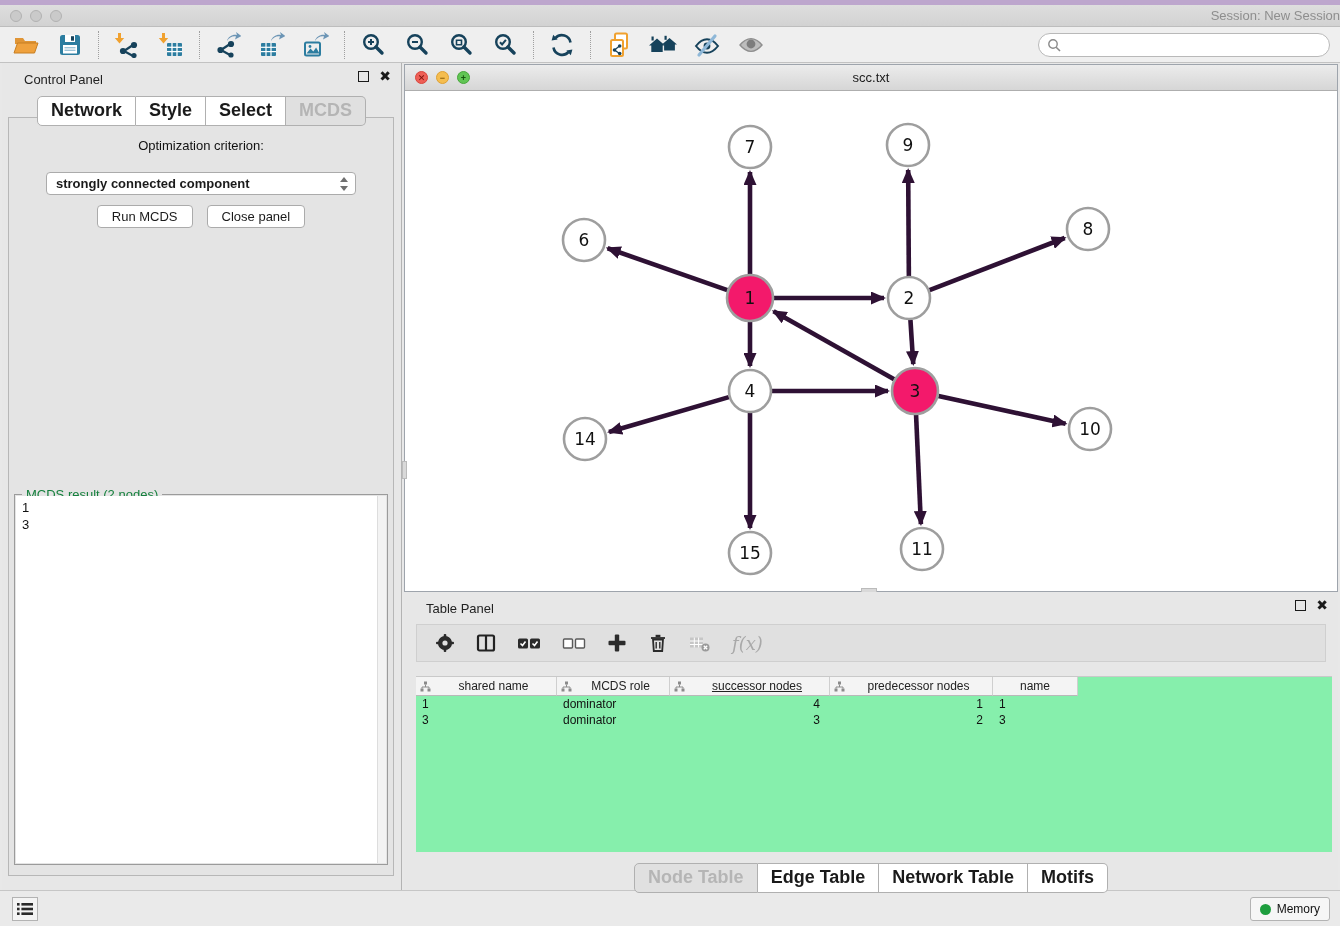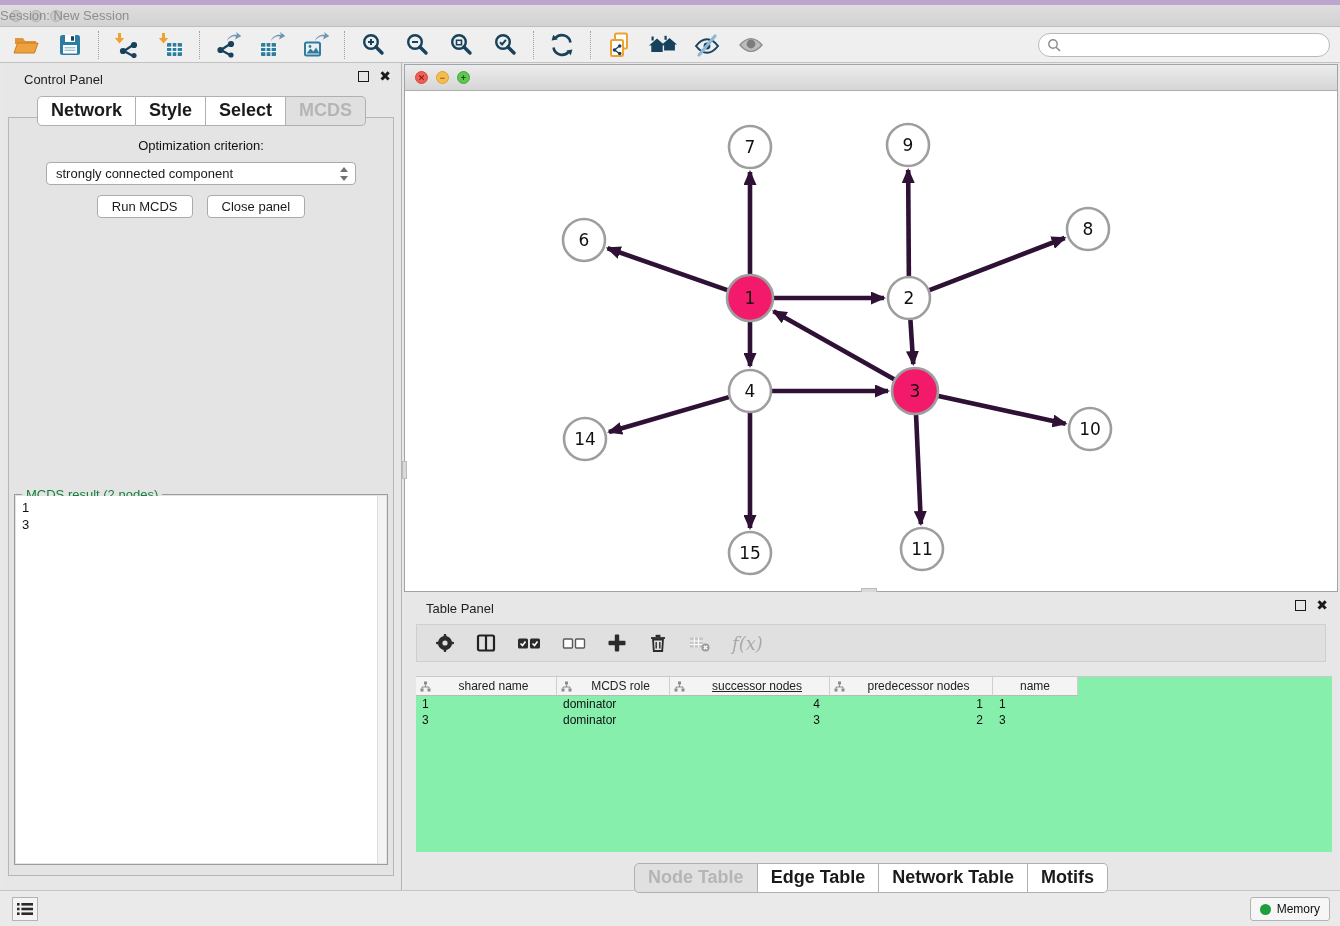--- a/index.html
+++ b/index.html
@@ -2,21 +2,21 @@
 <html><head>
 <meta charset="utf-8">
 <style>
   * { margin:0; padding:0; box-sizing:border-box; }
   html,body { width:1340px; height:926px; overflow:hidden; }
   body { font-family:"Liberation Sans","DejaVu Sans",sans-serif; background:#e8e8e8; position:relative; font-size:13px; color:#1a1a1a; }
 
   
   .purple-strip { position:absolute; left:0; top:0; width:1340px; height:5px; background:#bda6cd; }
   .titlebar { position:absolute; left:0; top:5px; width:1340px; height:22px; background:linear-gradient(#dedede,#d2d2d2); border-bottom:1px solid #bdbdbd; }
-  .titlebar-title { position:absolute; left:0; right:0; top:3px; text-align:left; color:#8e8e8e; font-size:13px; }
+  .titlebar-title { position:absolute; left:0; right:0; top:3px; text-align:right; color:#8e8e8e; font-size:13px; }
   .tl-dots { position:absolute; left:10px; top:5px; display:flex; gap:8px; }
   .tl-dot { width:12px; height:12px; border-radius:50%; background:#cacaca; border:1px solid #b2b2b2; }
 
   .toolbar { position:absolute; left:0; top:27px; width:1340px; height:36px; background:#efefef; border-bottom:1px solid #c2c2c2; display:flex; align-items:center; padding-left:8px; }
   .tbtn { width:36px; height:32px; display:flex; align-items:center; justify-content:center; border-radius:4px; }
   .tbtn + .tbtn { margin-left:8px; }
   .tsep { width:1px; height:28px; margin:0 10px; border-left:1px dotted #9f9f9f; }
   .search-wrap { position:absolute; right:10px; top:33px; width:292px; height:24px; background:#fff; border:1px solid #b9b9b9; border-radius:12px; display:flex; align-items:center; padding-left:8px; }
   .search-wrap input { border:none; outline:none; flex:1; height:20px; font-size:13px; background:transparent; font-family:inherit; }
 
@@ -29,21 +29,21 @@
 
   .seg-tabs { position:absolute; left:0; right:0; display:flex; justify-content:center; z-index:3; }
   .cp-tabs { top:33px; }
   .seg-tab { background:#fff; border:1px solid #b0b0b0; border-left:none; padding:3px 13px 4px; font-size:18px; font-weight:700; color:#1a1a1a; white-space:nowrap; }
   .seg-tab:first-child { border-left:1px solid #b0b0b0; border-radius:5px 0 0 5px; }
   .seg-tab:last-child { border-radius:0 5px 5px 0; }
   .seg-tab.disabled { background:#e0e0e0; color:#b5b5b5; }
 
   .cp-box { position:absolute; left:6px; right:7px; top:54px; bottom:14px; border:1px solid #b7b7b7; background:#e4e4e4; }
   .opt-label { margin-top:20px; text-align:center; font-size:13px; color:#111; }
-  .cp-select { position:relative; margin:9px auto 0; width:310px; height:23px; background:#fff; border:1px solid #ababab; border-radius:4px; display:flex; align-items:center; padding:0 14px 0 9px; font-size:13px; }
+  .cp-select { position:relative; margin:19px auto 0; width:310px; height:23px; background:#fff; border:1px solid #ababab; border-radius:4px; display:flex; align-items:center; padding:0 14px 0 9px; font-size:13px;font-weight:bold; }
   .cp-select .chev { position:absolute; right:6px; top:3px; }
   .cp-buttons { margin-top:10px; display:flex; justify-content:center; gap:14px; }
   .cp-btn { height:23px; padding:0 14px; background:#fff; border:1px solid #ababab; border-radius:4px; font-size:13px; display:flex; align-items:center; }
 
   .result-group { position:absolute; left:5px; right:5px; top:376px; bottom:10px; border:1px solid #9b9b9b; }
   .result-title { position:absolute; left:7px; top:-8px; background:#e4e4e4; padding:0 4px; font-size:13px; color:#15803d; }
   .result-area { position:absolute; inset:1px; background:#fff; }
   .result-text { padding:3px 6px; font-size:13px; line-height:17px; white-space:pre; color:#111; }
   .result-scroll { position:absolute; right:0; top:0; bottom:0; width:9px; background:#f3f3f3; border-left:1px solid #ddd; }
 
@@ -299,20 +299,21 @@
   </div>
 </div>
 
 <div class="network-window">
   <div class="nw-titlebar">
     <div class="nw-lights">
       <div class="nw-light nw-red">✕</div>
       <div class="nw-light nw-yellow">−</div>
       <div class="nw-light nw-green">+</div>
     </div>
+    <div class="nw-title">scc.txt</div>
   </div>
   <div class="nw-canvas">
     <svg id="graph-svg" width="932" height="500" viewBox="0 0 932 500">
         <defs>
           <marker id="arrow" markerWidth="16" markerHeight="13" refX="13" refY="6.5" orient="auto" markerUnits="userSpaceOnUse">
             <path d="M0,0 L15,6.5 L0,13 Z" fill="#2e1134"></path>
           </marker>
         </defs>
         <line x1="345" y1="183" x2="345" y2="81" stroke="#2e1134" stroke-width="4.6" marker-end="url(#arrow)"></line>
         <line x1="322.34314698911055" y1="199.08375015282175" x2="202.60088855300984" y2="157.24609359081066" stroke="#2e1134" stroke-width="4.6" marker-end="url(#arrow)"></line>

